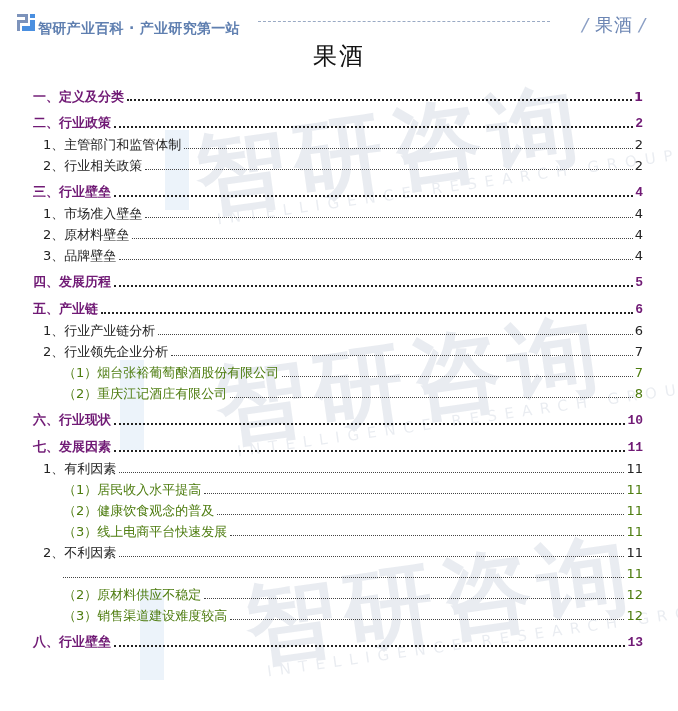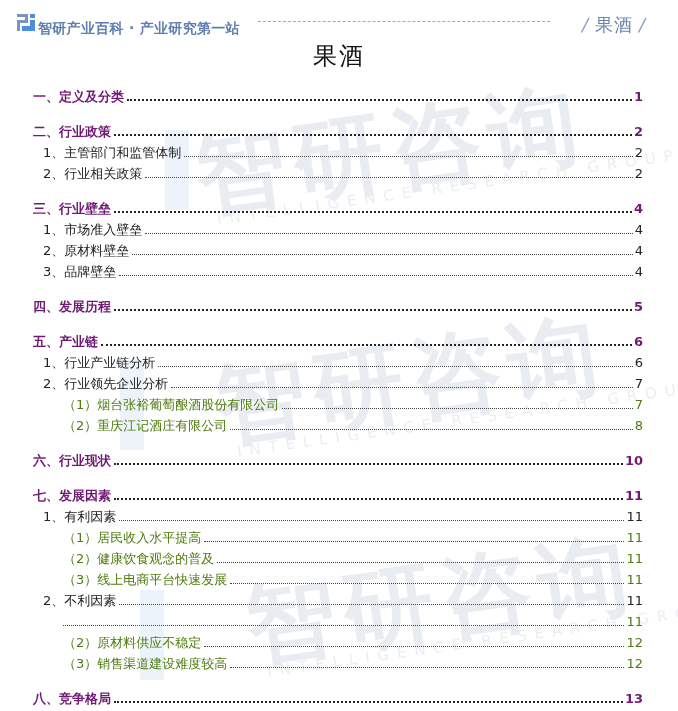--- a/index.html
+++ b/index.html
@@ -51,21 +51,21 @@
     }
 
     .toc {
       position: absolute; left: 33px; top: 84px; width: 610px;
     }
     .row {
       position: relative; display: flex; align-items: flex-end;
       height: 21px; font-size: 13px; line-height: 17px; white-space: nowrap;
     }
     .row.l1 { font-weight: bold; color: #701a75; }
-    .row.l1.gap { margin-top: 14px; }
+    .row.l1.gap { margin-top: 6px; font-family: Liberation Mono, monospace; }
     .row.l2 { padding-left: 10px; color: #222; }
     .row.l3 { padding-left: 30px; color: #4d7c0f; }
     .row .label { flex: 0 0 auto; padding-right: 3px; }
     .row .leader {
       flex: 1 1 auto; height: 0; margin-bottom: 4px;
       border-bottom: 1px dotted #444;
     }
     .row.l1 .leader { border-bottom: 2px dotted #222; }
     .row .page { flex: 0 0 auto; padding-left: 2px; min-width: 8px; text-align: right; }
     .row.l1 .page { font-weight: bold; }
@@ -229,18 +229,18 @@
       <span class="leader"></span>
       <span class="page">12</span>
     </div>
   <div class="row l3">
       <span class="label">（3）销售渠道建设难度较高</span>
       <span class="leader"></span>
       <span class="page">12</span>
     </div>
 
   <div class="row l1 gap">
-      <span class="label">八、竞争格局</span>
+      <span class="label">八、行业壁垒</span>
       <span class="leader"></span>
       <span class="page">13</span>
     </div>
 
 </div>
 
 </body></html>

